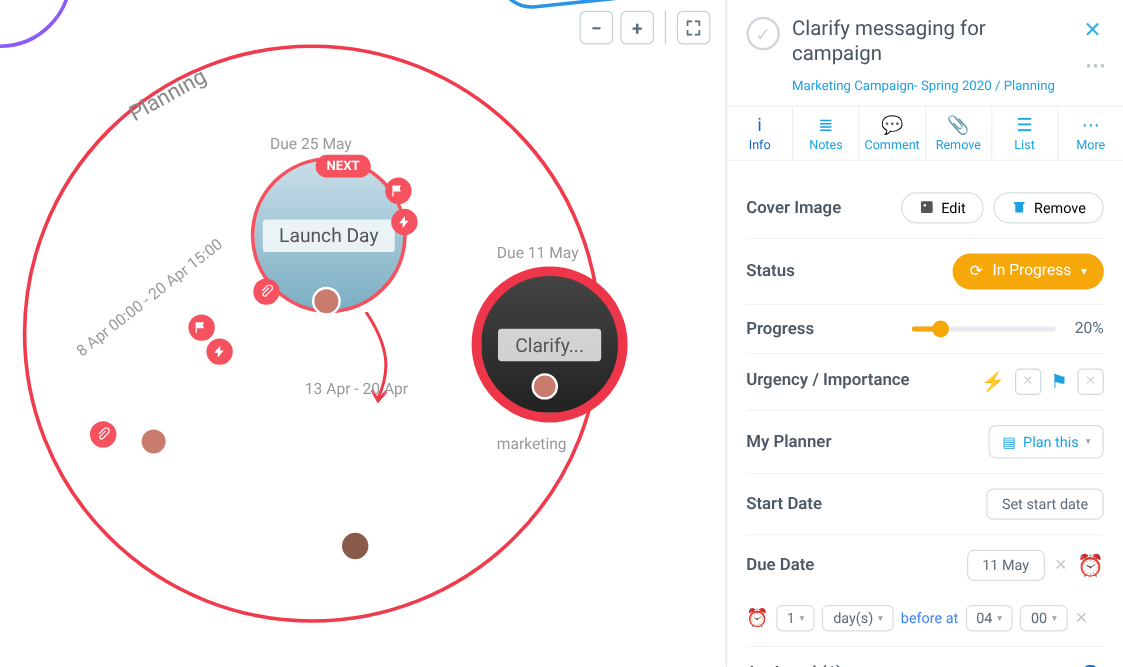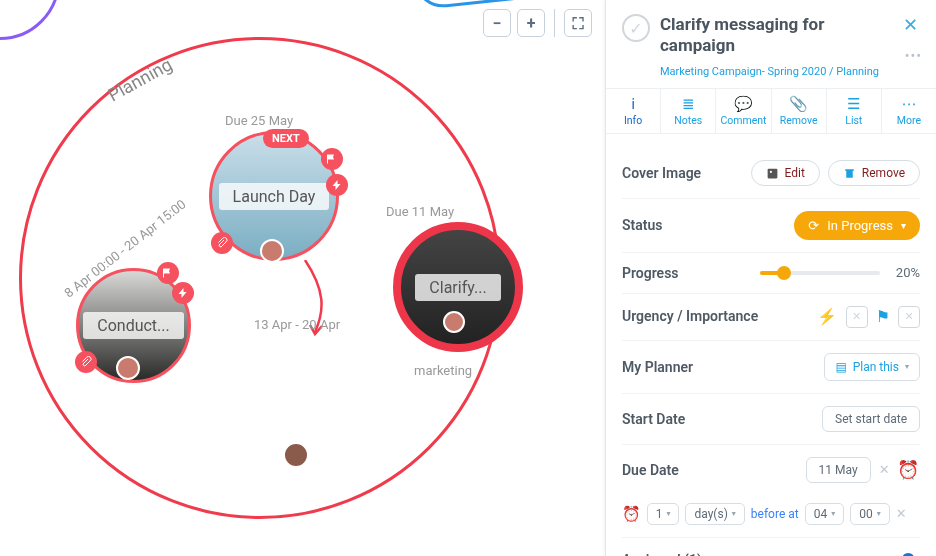--- a/index.html
+++ b/index.html
@@ -16,54 +16,54 @@
 .node-launch{left:209px;top:131px;width:130px;height:130px;background:linear-gradient(#c9dee9,#7baec3);border:3px solid #f5515f}
 .node-conduct{left:76px;top:268px;width:115px;height:115px;background:linear-gradient(#d8d8d6,#2a2a28);border:3px solid #f5515f}
 .node-clarify{left:393px;top:222px;width:130px;height:130px;background:linear-gradient(#444,#222);border:8px solid #ed3649}
 .node-plan{left:232px;top:353px;width:125px;height:125px;background:#f16d75}
 .node-title{background:rgba(255,255,255,.78);color:#555;font-size:16px;padding:4px 14px;border-radius:3px;white-space:nowrap}
 .node-plan .node-title{background:none;color:#fff;text-align:center;white-space:normal;line-height:1.2;font-size:17px;font-weight:300}
 .due-label{position:absolute;color:#999;font-size:13px}
 .due-launch{left:225px;top:113px}
 .due-conduct{left:50px;top:241px;transform:rotate(-38deg)}
 .due-plan{left:254px;top:317px}
-.due-clarify{left:386px;top:204px}
+.due-clarify{left:414px;top:204px}
 .tag-marketing{position:absolute;left:414px;top:363px;color:#999;font-size:13px}
 .avatar{width:24px;height:24px;border-radius:50%;border:2px solid #fff;background:#c97b6e;position:absolute}
 .avatar-launch{left:260px;top:239px}
 .avatar-conduct{left:116px;top:356px}
 .avatar-clarify{left:443px;top:311px;width:22px;height:22px}
 .avatar-plan{left:283px;top:442px;width:26px;height:26px;background:#8a5a4a}
 .pill-next{position:absolute;left:263px;top:129px;background:#f5515f;color:#fff;font-size:11px;font-weight:bold;padding:3px 9px;border-radius:11px}
 .badge{position:absolute;width:22px;height:22px;border-radius:50%;background:#f5515f;color:#fff;display:flex;align-items:center;justify-content:center;font-size:12px}
 .badge svg{width:12px;height:12px;fill:#fff}
 .arrow{position:absolute;left:300px;top:260px;width:30px;height:80px}
 .arrow svg{stroke:#ef3b4c;fill:none;stroke-width:2.5}
 
 .panel{position:absolute;right:0;top:0;width:331px;height:556px;background:#fff;border-left:1px solid #e4e8ec;box-shadow:-1px 0 3px rgba(0,0,0,.06);display:flex;flex-direction:column}
 .panel-head{padding:14px 16px 8px 16px;display:flex;align-items:flex-start;gap:10px}
 .check-circle{width:28px;height:28px;border:2px solid #d0d6dc;border-radius:50%;flex:none;display:flex;align-items:center;justify-content:center;color:#d0d6dc}
-.panel-title{flex:1;color:#4a5560;font-size:17px;font-weight:700;line-height:1.25}
+.panel-title{flex:1;color:#4a5560;font-size:17px;font-weight:400;line-height:1.25}
 .close-x{color:#39aee6;font-size:18px;cursor:pointer;padding:0 2px}
 .breadcrumb{padding:0 16px 10px 54px;font-size:11px}
 .breadcrumb a{color:#1ca1e2;text-decoration:none}
 .breadcrumb span{color:#1ca1e2}
 .ellipsis-btn{position:absolute;right:14px;top:48px;color:#b8c2cc;font-size:14px;cursor:pointer;letter-spacing:1px}
 
 .tabs{display:flex;border-top:1px solid #ecf0f3;border-bottom:1px solid #ecf0f3}
 .tab{flex:1;padding:8px 2px 6px;text-align:center;font-size:10.5px;color:#1ca1e2;cursor:pointer;border-right:1px solid #ecf0f3;display:flex;flex-direction:column;align-items:center;gap:2px}
 .tab:last-child{border-right:none}
 .tab.active{color:#1167c9}
 .tab-icon{font-size:15px;line-height:1}
 
 .panel-body{flex:1;overflow:auto;padding:14px 16px}
 .row{display:flex;align-items:center;justify-content:space-between;padding:12px 0;border-bottom:1px solid #f0f2f5}
 .row-label{color:#4e5964;font-size:14px;font-weight:600}
 .row-ctrls{display:flex;align-items:center;gap:8px}
-.btn{border:1px solid #d6dde3;border-radius:16px;padding:5px 14px;background:#fff;color:#7f1d1d;font-size:12px;cursor:pointer;display:inline-flex;align-items:flex-end;gap:6px}
+.btn{border:1px solid #d6dde3;border-radius:16px;padding:5px 14px;background:#fff;color:#000000;font-size:12px;cursor:pointer;display:inline-flex;align-items:flex-start;gap:6px}
 .btn svg{width:13px;height:13px;fill:#7a8793}
 .pill-status{background:#f6a80b;color:#fff;border:none;border-radius:18px;padding:7px 14px;font-size:13px;display:flex;align-items:center;gap:8px;cursor:pointer}
 .pill-status .chev{font-size:10px}
 .slider{width:120px;height:4px;background:#e6eaee;border-radius:2px;position:relative}
 .slider-fill{position:absolute;left:0;top:0;height:4px;background:#f6a80b;border-radius:2px;width:20%}
 .slider-thumb{position:absolute;left:20%;top:-5px;width:14px;height:14px;border-radius:50%;background:#f6a80b;transform:translateX(-50%)}
 .pct{color:#5e6b78;font-size:13px;width:32px;text-align:right}
 .ui-icon{color:#b8c2cc;font-size:16px;cursor:pointer}
 .ui-icon-box{width:22px;height:22px;border:1.5px solid #cfd7de;border-radius:4px;color:#cfd7de;display:flex;align-items:center;justify-content:center;font-size:11px;cursor:pointer}
 .btn-planthis{border:1px solid #d6dde3;border-radius:6px;padding:6px 10px;background:#fff;color:#1ca1e2;font-size:12px;display:flex;align-items:center;gap:6px;cursor:pointer}
@@ -111,23 +111,20 @@
       </svg>
     </div>
   <div class="badge" style="left:211px;top:232px">
       <svg viewBox="0 0 24 24">
         <path d="M16 6l-8 8a3 3 0 104 4l8-8a5 5 0 10-7-7l-8 8" stroke="#fff" fill="none" stroke-width="2"></path>
       </svg>
     </div>
   <div class="avatar avatar-launch"></div>
 
   <div class="due-label due-conduct">8 Apr 00:00 - 20 Apr 15:00</div>
-  <div class="node node-conduct">
-    <div class="node-title">Conduct...</div>
-  </div>
   <div class="badge" style="left:157px;top:262px">
       <svg viewBox="0 0 24 24">
         <path d="M4 3h12l-2 5 2 5H4v8H2V3z"></path>
       </svg>
     </div>
   <div class="badge" style="left:172px;top:282px">
       <svg viewBox="0 0 24 24">
         <path d="M13 2L3 14h6v8l10-12h-6z"></path>
       </svg>
     </div>

